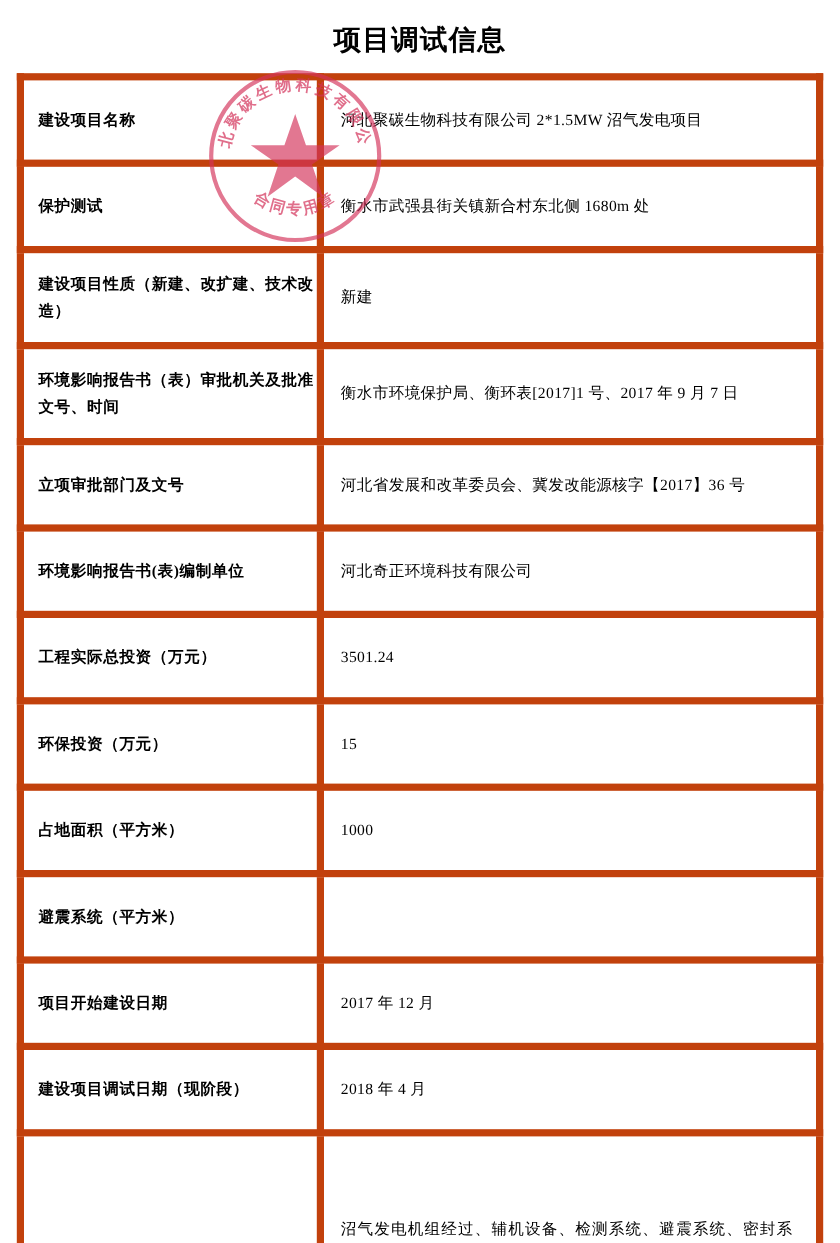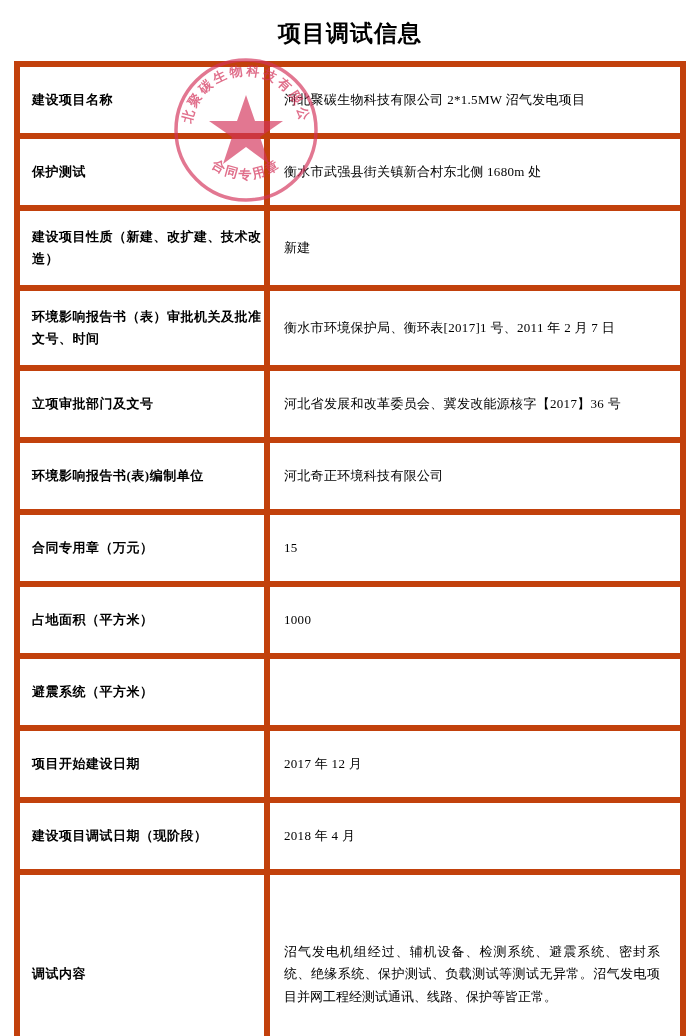--- a/index.html
+++ b/index.html
@@ -96,32 +96,36 @@
       <tr class="row-tall">
         <td class="label-cell">保护测试</td>
         <td class="value-cell">衡水市武强县街关镇新合村东北侧 1680m 处</td>
       </tr>
       <tr class="row-two-line">
         <td class="label-cell">建设项目性质（新建、改扩建、技术改造）</td>
         <td class="value-cell">新建</td>
       </tr>
       <tr class="row-two-line">
         <td class="label-cell">环境影响报告书（表）审批机关及批准文号、时间</td>
-        <td class="value-cell">衡水市环境保护局、衡环表[2017]1 号、2011 年 2 月 7 日</td>
+        <td class="value-cell">衡水市环境保护局、衡环表[2017]1 号、2017 年 9 月 7 日</td>
       </tr>
       <tr class="row-tall">
         <td class="label-cell">立项审批部门及文号</td>
         <td class="value-cell">河北省发展和改革委员会、冀发改能源核字【2017】36 号</td>
       </tr>
       <tr class="row-tall">
         <td class="label-cell">环境影响报告书(表)编制单位</td>
         <td class="value-cell">河北奇正环境科技有限公司</td>
       </tr>
       <tr class="row-tall">
-        <td class="label-cell">合同专用章（万元）</td>
+        <td class="label-cell">工程实际总投资（万元）</td>
+        <td class="value-cell">3501.24</td>
+      </tr>
+      <tr class="row-tall">
+        <td class="label-cell">环保投资（万元）</td>
         <td class="value-cell">15</td>
       </tr>
       <tr class="row-tall">
         <td class="label-cell">占地面积（平方米）</td>
         <td class="value-cell">1000</td>
       </tr>
       <tr class="row-tall">
         <td class="label-cell">避震系统（平方米）</td>
         <td class="value-cell"></td>
       </tr>

